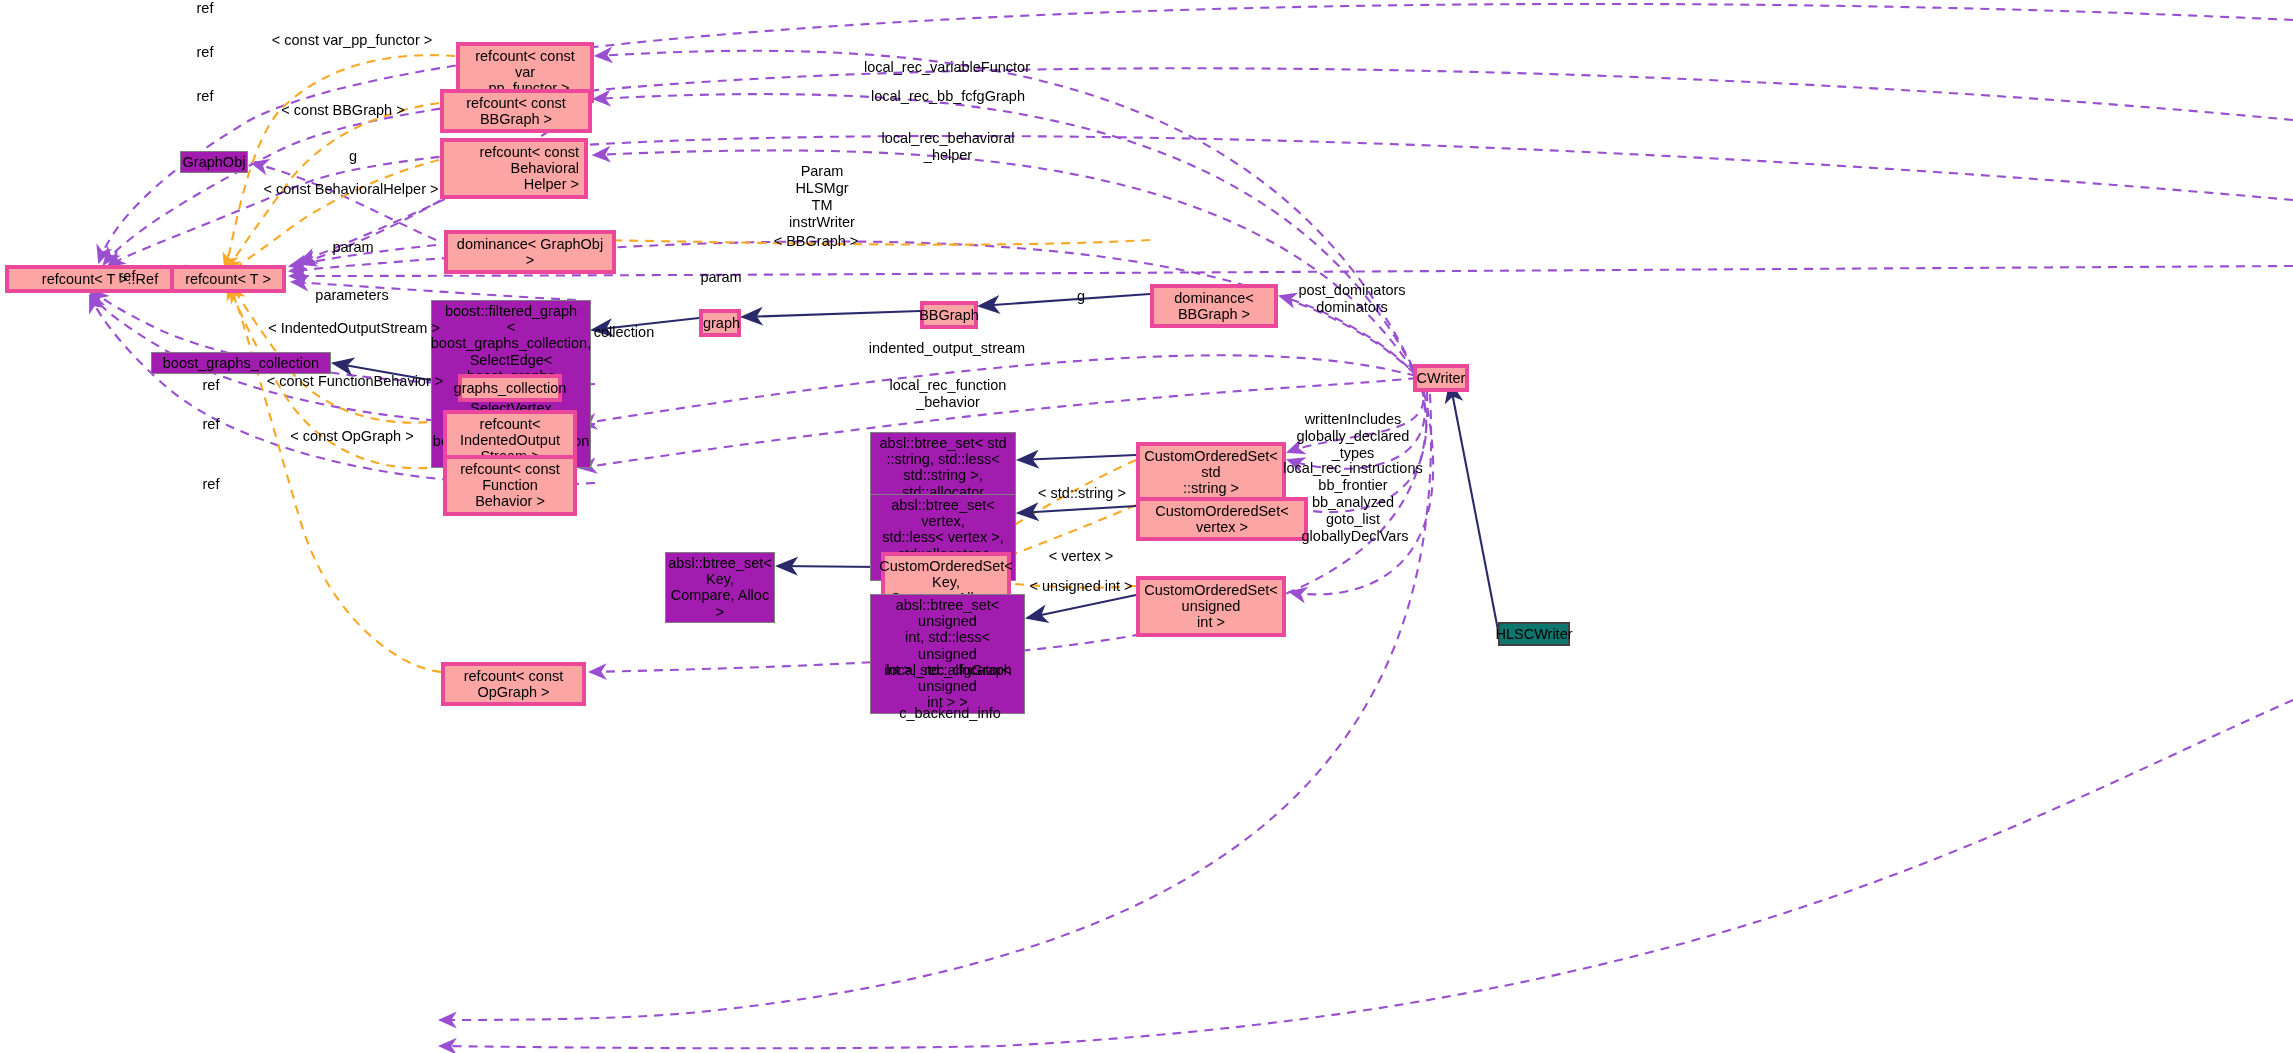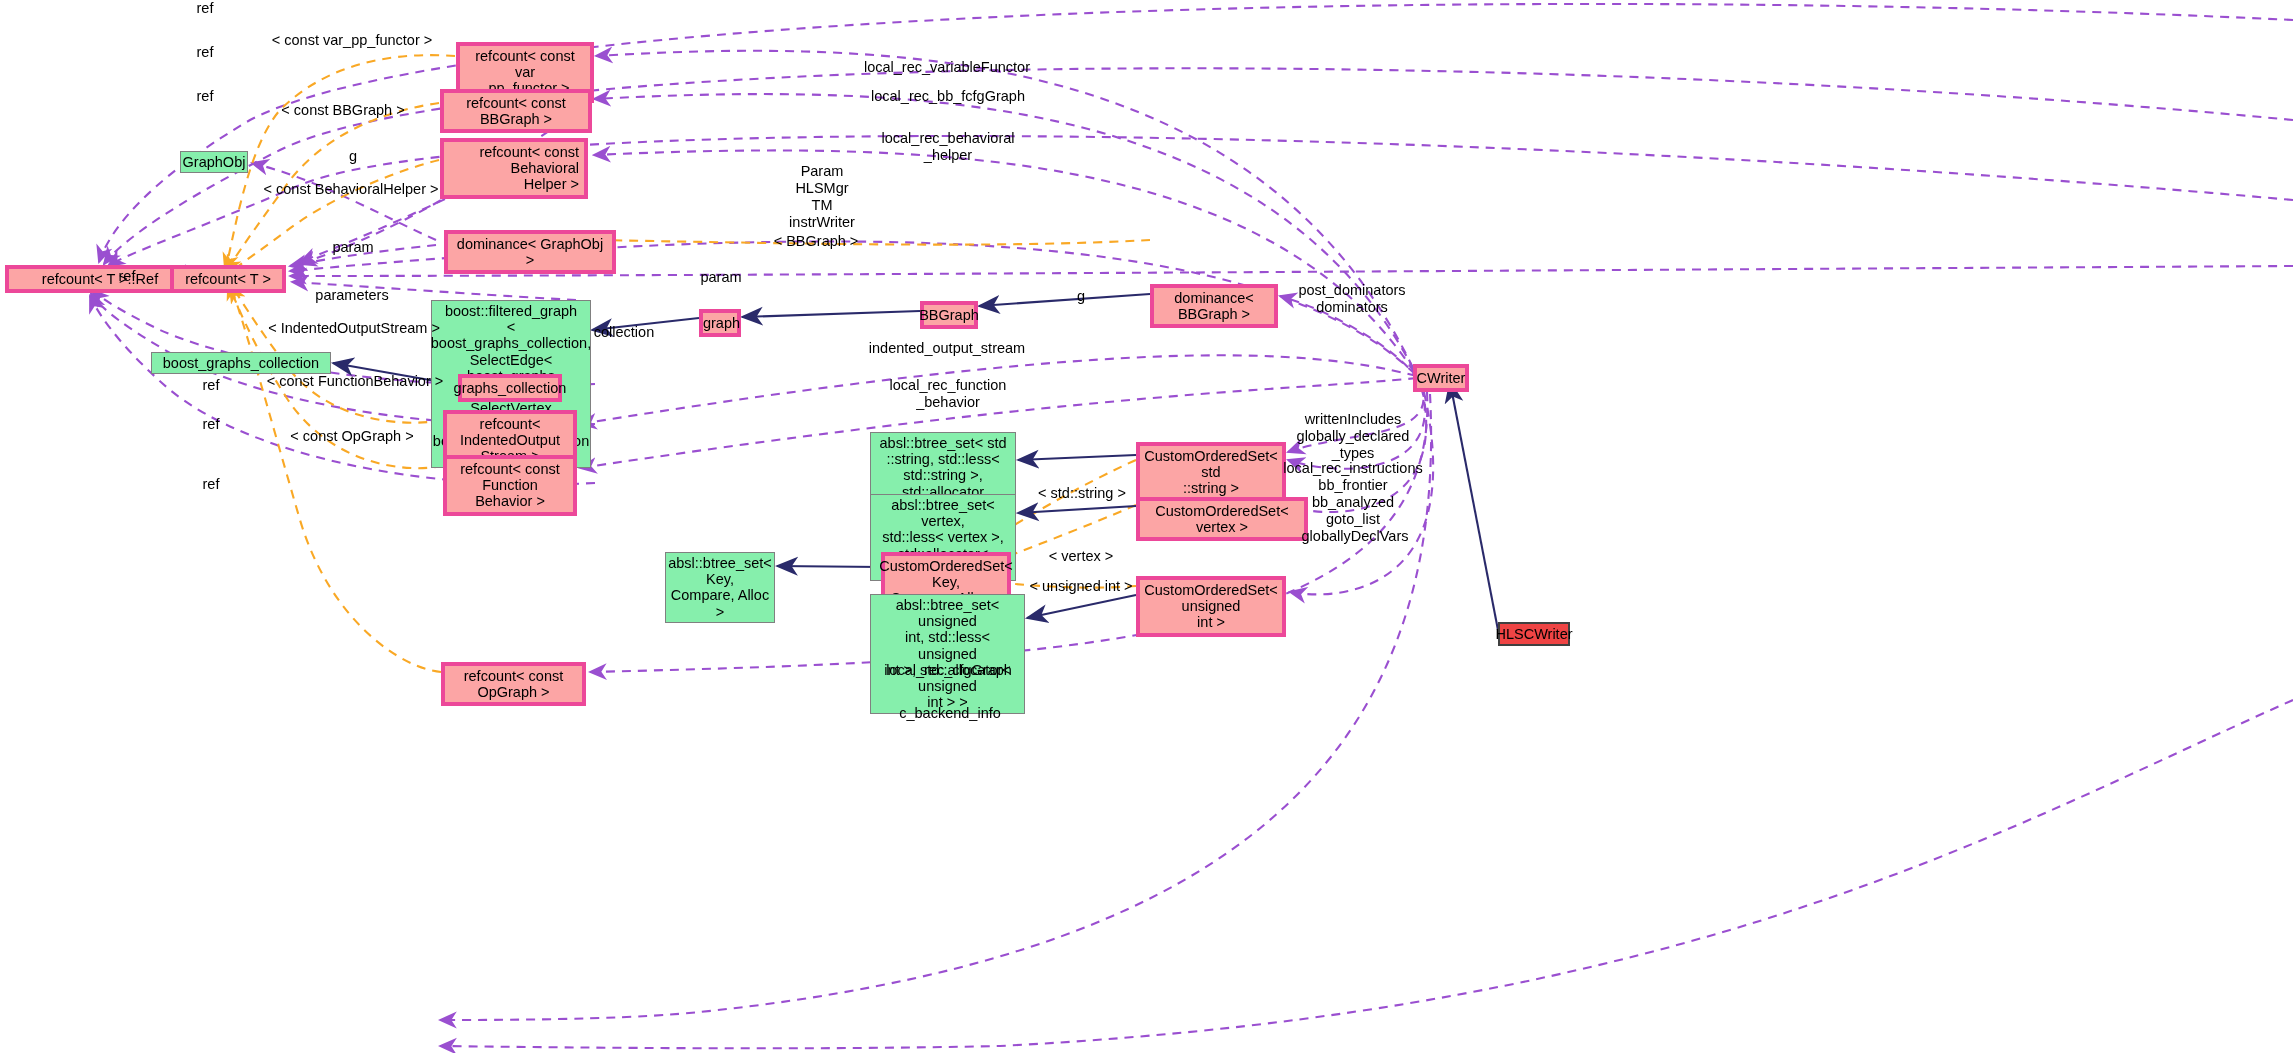--- a/index.html
+++ b/index.html
@@ -26,31 +26,31 @@
     box-sizing: border-box;
     display: flex;
     align-items: center;
     justify-content: center;
     text-align: center;
     font-size: 14.5px;
     line-height: 1.12;
     color: #000000;
     white-space: pre-line;
     padding: 2px 5px;
-    background: #86efac;
+    background: #a21caf;
     border: 1px solid #808080;
     z-index: 5;
   }
   .node.solid {
     border: 4px solid #ec4899;
     background: #fca5a5;
   }
   .node.filled {
     border: 2px solid #404040;
-    background: #ef4444;
+    background: #0f766e;
   }
   .elabel {
     position: absolute;
     font-size: 14.5px;
     line-height: 1.18;
     color: #000000;
     white-space: pre-line;
     text-align: center;
     z-index: 6;
     transform: translateX(-50%);

